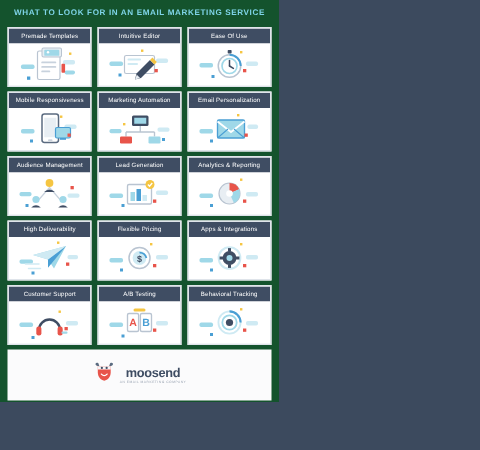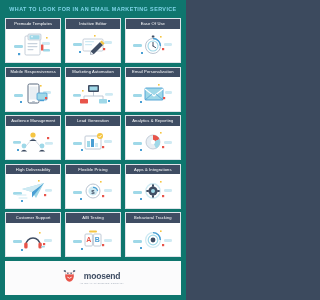--- a/index.html
+++ b/index.html
@@ -3,22 +3,22 @@
 <meta charset="utf-8">
 <style>
   * { box-sizing: border-box; margin: 0; padding: 0; }
   html, body {
     width: 186px; height: 300px;
     background: #3c4a5e;
     font-family: "Liberation Sans", sans-serif;
     overflow: hidden;
   }
   #infographic {
-    width: 186px; height: 300px;
-    background: #0f766e;
+    width: 186px; height: 268px;
+    background: #14532d;
     display: flex; flex-direction: column;
     position: relative;
   }
   .title-bar {
     height: 18px;
     display: flex; align-items: center; justify-content: center;
     flex: 0 0 auto;
   }
   .title-text {
     color: #7fd4e8;

